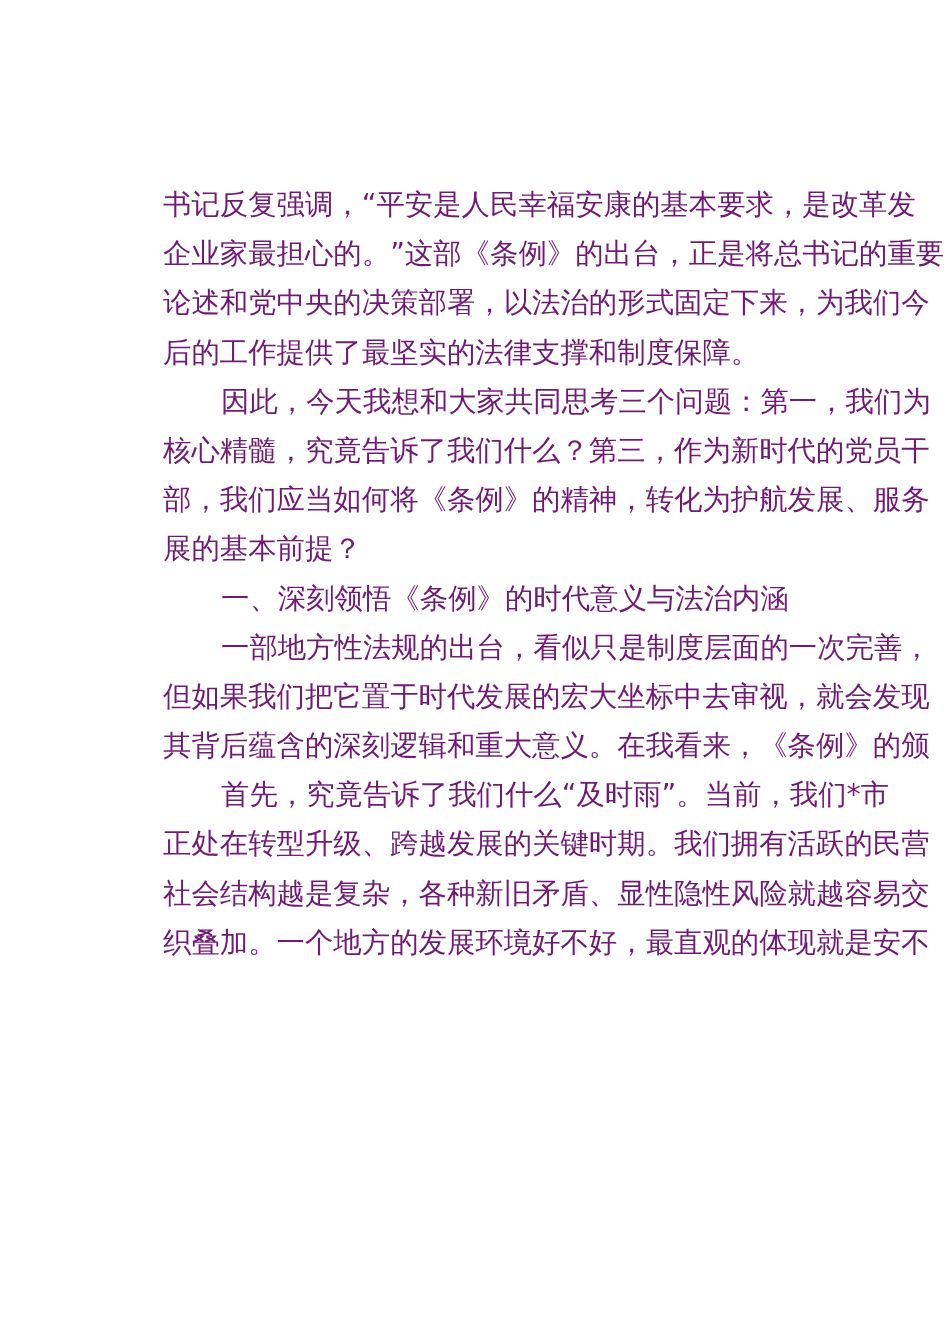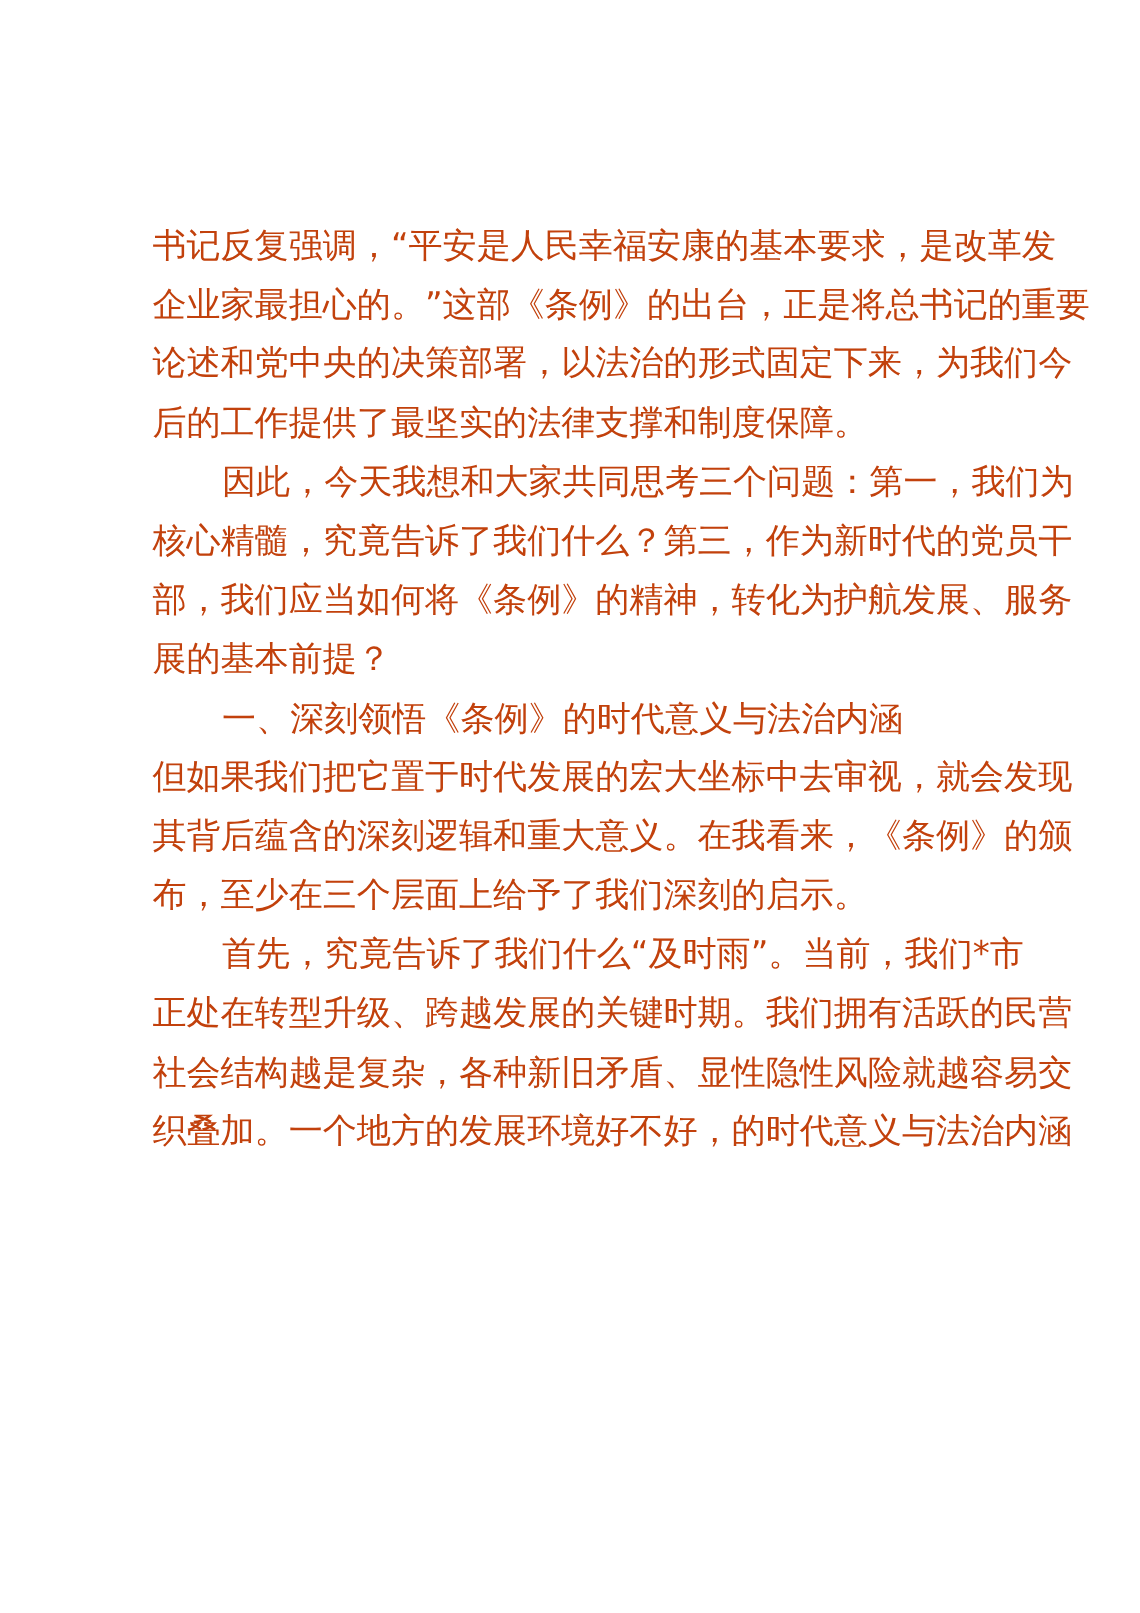--- a/index.html
+++ b/index.html
@@ -17,25 +17,26 @@
       position: absolute;
       left: 127px;
       top: 180px;
       width: 705px;
     }
     .line {
       height: 49.2px;
       line-height: 49.2px;
       font-family: "DejaVu Sans", "Liberation Sans", sans-serif;
       font-size: 28.4px;
-      color: #c2410c;
+      color: #701a75;
       white-space: nowrap;
       text-align: justify;
       text-align-last: justify;
       letter-spacing: 0;
+      margin-left: 36px;
     }
     .line.last {
       text-align-last: left;
     }
     .line.indent {
       padding-left: 58px;
     }
   </style>
 </head>
 <body>
@@ -54,25 +55,25 @@
     <div class="line">核心精髓，究竟告诉了我们什么？第三，作为新时代的党员干</div>
     <div class="line">部，我们应当如何将《条例》的精神，转化为护航发展、服务</div>
     <div class="line last">展的基本前提？</div>
   </div>
 
   <div>
     <div class="line indent last">一、深刻领悟《条例》的时代意义与法治内涵</div>
   </div>
 
   <div>
+    <div class="line indent">一部地方性法规的出台，看似只是制度层面的一次完善，</div>
     <div class="line">但如果我们把它置于时代发展的宏大坐标中去审视，就会发现</div>
     <div class="line">其背后蕴含的深刻逻辑和重大意义。在我看来，《条例》的颁</div>
-    <div class="line last">布，至少在三个层面上给予了我们深刻的启示。</div>
   </div>
 
   <div>
     <div class="line indent">首先，究竟告诉了我们什么“及时雨”。当前，我们*市</div>
     <div class="line">正处在转型升级、跨越发展的关键时期。我们拥有活跃的民营</div>
     <div class="line">社会结构越是复杂，各种新旧矛盾、显性隐性风险就越容易交</div>
-    <div class="line">织叠加。一个地方的发展环境好不好，的时代意义与法治内涵</div>
+    <div class="line">织叠加。一个地方的发展环境好不好，最直观的体现就是安不</div>
   </div>
 
 </div>
 
 </body></html>

